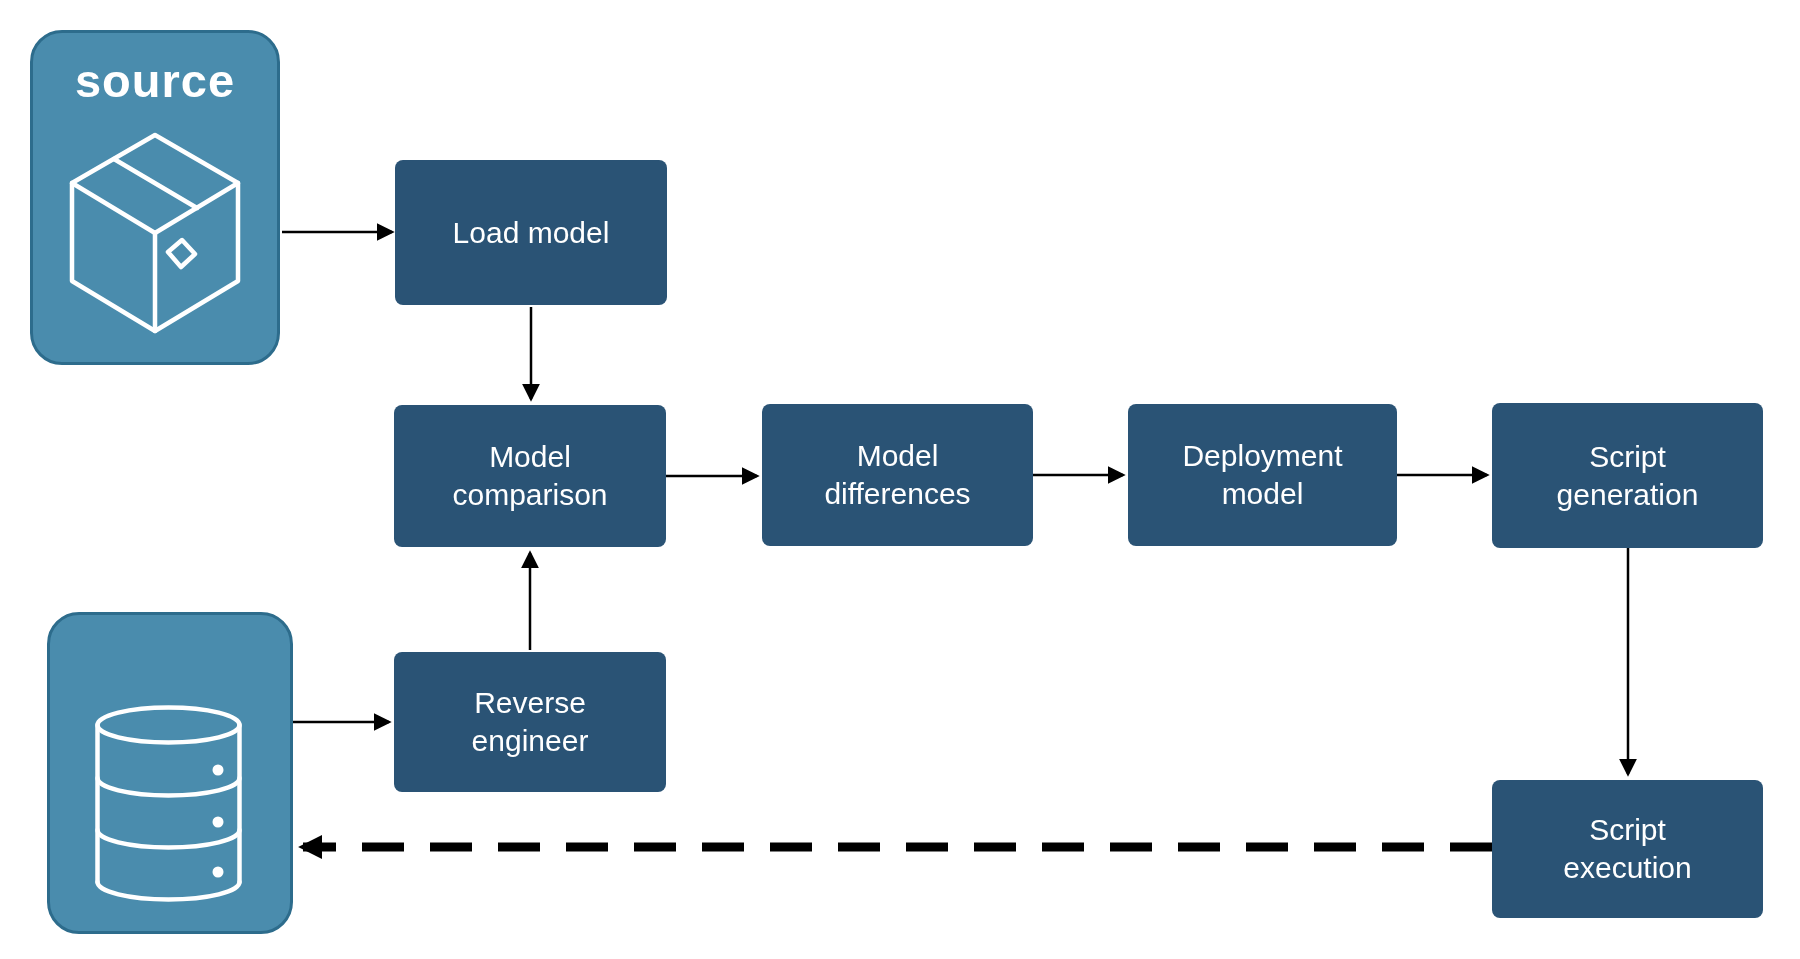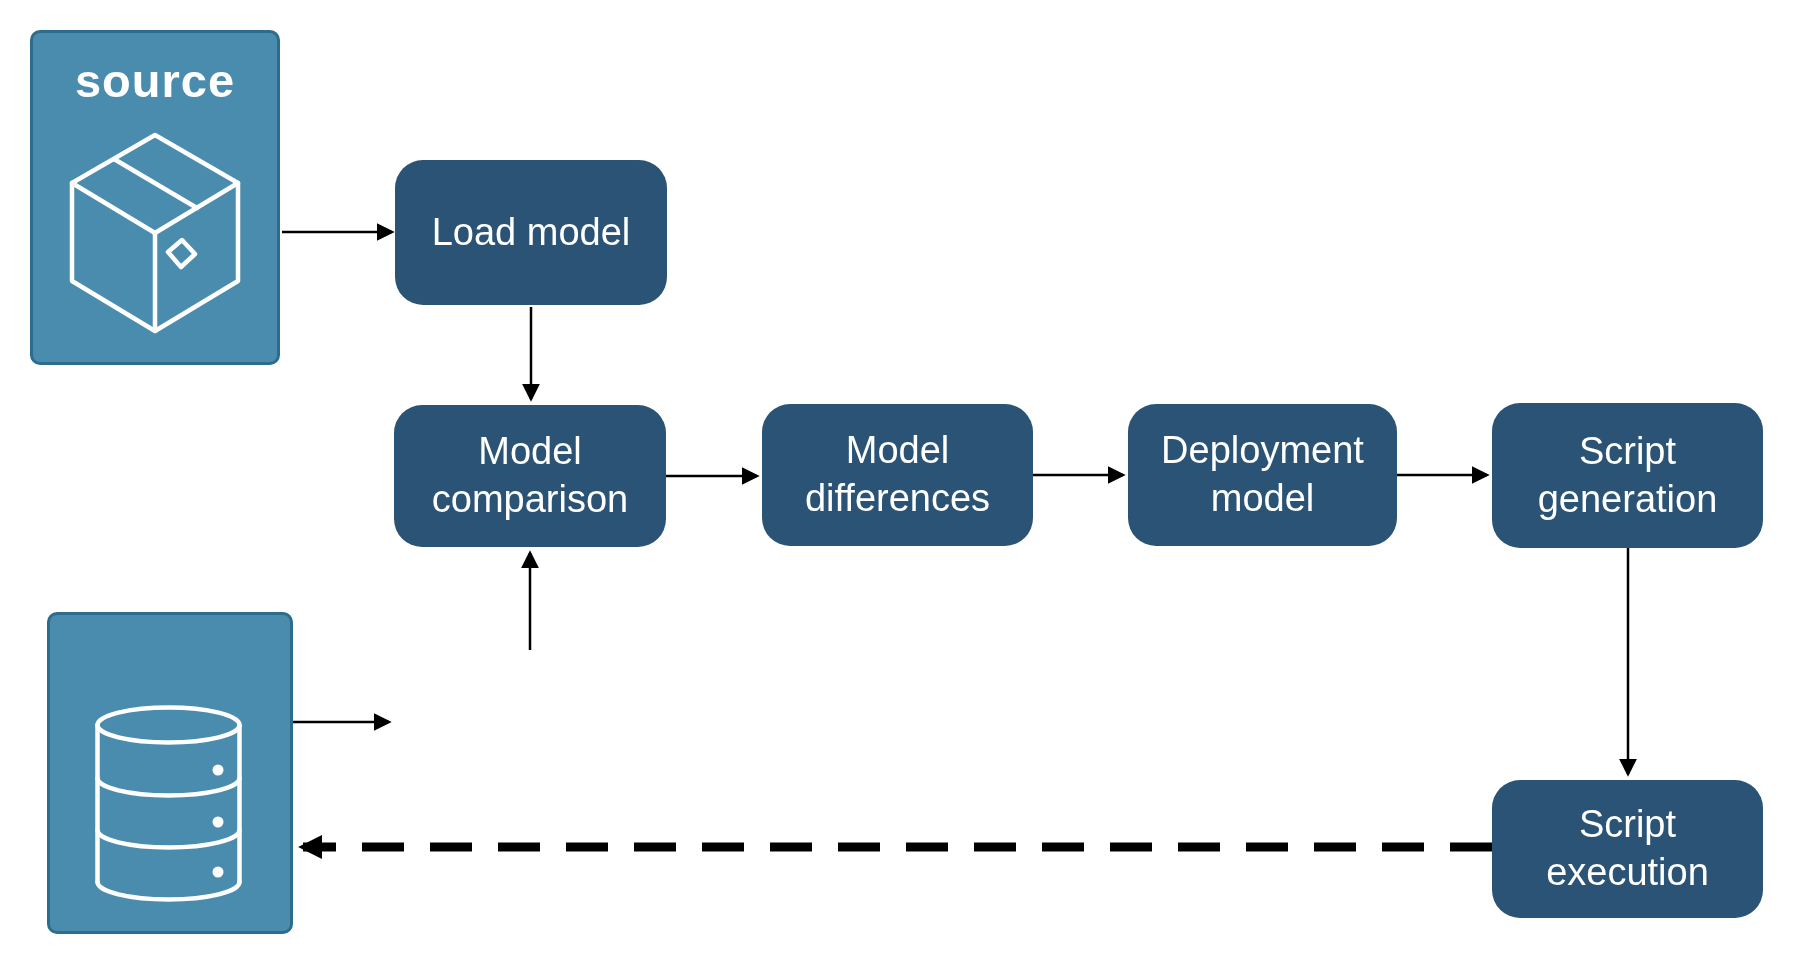--- a/index.html
+++ b/index.html
@@ -20,43 +20,43 @@
     left: 0; top: 0;
     width: 1800px;
     height: 959px;
     z-index: 1;
     pointer-events: none;
   }
   .group {
     position: absolute;
     background: #4a8cad;
     border: 3px solid #2d6c8c;
-    border-radius: 10px;
+    border-radius: 32px;
     box-sizing: border-box;
     z-index: 2;
   }
   #group-source { left: 30px; top: 30px; width: 250px; height: 335px; }
   #group-target { left: 47px; top: 612px; width: 246px; height: 322px; }
   .group-label {
     color: #ffffff;
     font-weight: bold;
     font-size: 47px;
     text-align: center;
     margin-top: 20px;
     letter-spacing: 1px;
   }
   .gicon { position: absolute; }
   #package-icon  { left: 25px; top: 86px; }
   #database-icon { left: 45px; top: 90px; }
   .node {
     position: absolute;
     background: #2a5375;
-    border-radius: 28px;
+    border-radius: 8px;
     color: #ffffff;
-    font-size: 38px;
+    font-size: 30px;
     line-height: 1.26;
     display: flex;
     align-items: center;
     justify-content: center;
     text-align: center;
     z-index: 2;
     box-sizing: border-box;
   }
   .node span { white-space: pre-line; }
   #node-load-model        { left: 395px;  top: 160px; width: 272px; height: 145px; }
@@ -133,18 +133,22 @@
 differences</span>
   </div>
   <div class="node" id="node-deployment-plan">
     <span>Deployment
 model</span>
   </div>
   <div class="node" id="node-script-generation">
     <span>Script
 generation</span>
   </div>
+  <div class="node" id="node-reverse-engineer">
+    <span>Reverse
+engineer</span>
+  </div>
   <div class="node" id="node-script-execution">
     <span>Script
 execution</span>
   </div>
 
 </div>
 
 </body></html>

